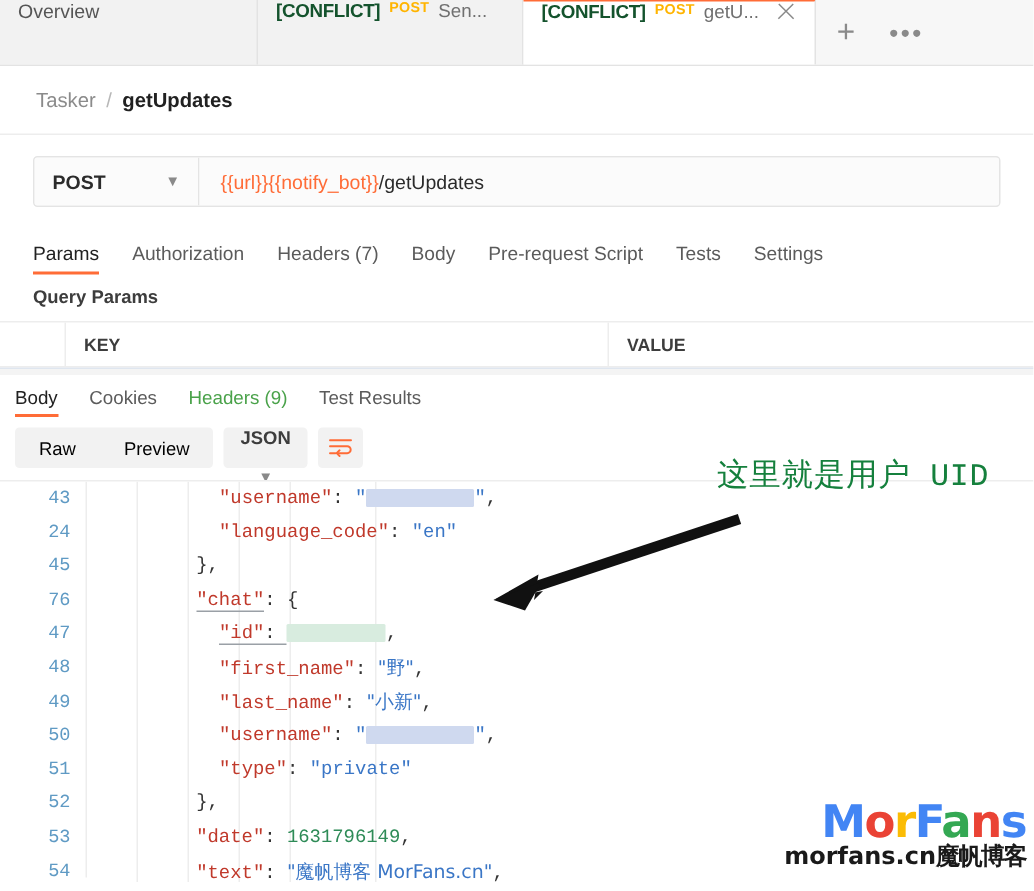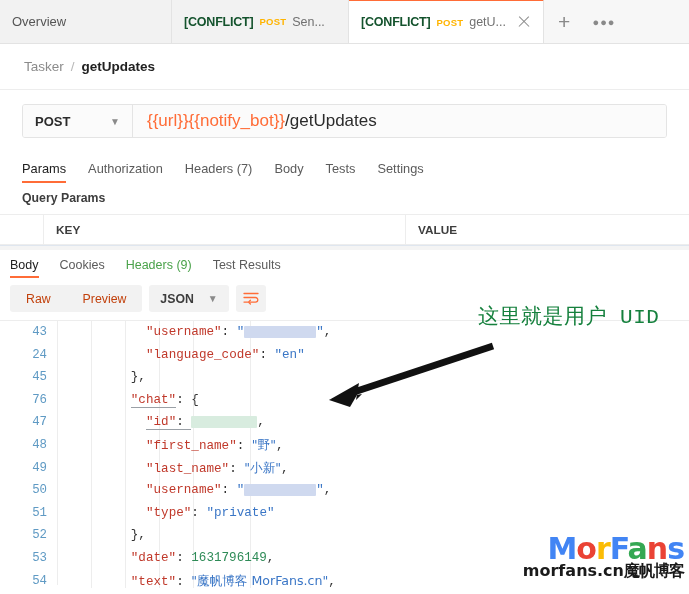--- a/index.html
+++ b/index.html
@@ -12,21 +12,21 @@
   body { position: relative; }
 
   
   .tabbar {
     display: flex; align-items: stretch;
     height: 44px;
     background: #f7f7f7;
     border-bottom: 1px solid #e3e3e3;
   }
   .tab {
-    display: flex; align-items: center; gap: 6px;
+    display: flex; gap: 6px;
     padding: 0 12px;
     font-size: 12.5px; color: #6b6b6b;
     background: #f2f2f2;
     border-right: 1px solid #e3e3e3;
     position: relative;
     white-space: nowrap;
   }
   .tab.overview { width: 172px; background: #f2f2f2; color: #555; font-size: 13px; }
   .tab.t-conflict1 { width: 177px; }
   .tab.active {
@@ -83,21 +83,21 @@
   .method-sel {
     display: flex; align-items: center; justify-content: space-between;
     width: 110px; padding: 0 12px;
     font-size: 13px; font-weight: bold; color: #2b2b2b;
     border-right: 1px solid #e4e4e4;
     background: #fbfbfb;
   }
   .chev { color: #8a8a8a; font-size: 10px; font-weight: normal; }
   .url-input {
     flex: 1; display: flex; align-items: center;
-    padding: 0 14px; font-size: 17px;
+    padding: 0 14px; font-size: 13px;
     background: #fbfbfb; color: #2b2b2b;
     font-family: "Liberation Sans", sans-serif;
   }
   .var { color: #ff6c37; }
 
   
   .reqtabs {
     display: flex; align-items: flex-end; gap: 22px;
     padding: 0 22px;
     height: 33px;
@@ -143,28 +143,28 @@
   .fmtrow {
     display: flex; align-items: center; gap: 7px;
     padding: 7px 10px 8px 10px; background: #fff;
   }
   .segctl {
     display: flex; background: #f2f2f2; border-radius: 3px; overflow: hidden;
     height: 27px; align-items: stretch;
   }
   .seg {
     display: flex; align-items: center; padding: 0 16px;
-    font-size: 12.3px; color: #c2410c;
+    font-size: 12.3px; color: #000000;
   }
   .seg.on { background: #e4e4e4; color: #2b2b2b; font-weight: bold; }
   .jsonsel {
     display: flex; align-items: center; gap: 14px;
     height: 27px; padding: 0 11px;
     background: #f2f2f2; border-radius: 3px;
-    font-size: 12.3px; font-weight: bold; color: #3d3d3d;
+    font-size: 12.3px; font-weight: bold; color: #3d3d3d; flex-direction: column;
   }
   .wrapbtn {
     width: 30px; height: 27px; background: #f2f2f2; border-radius: 3px;
     display: flex; align-items: center; justify-content: center;
   }
 
   
   .code {
     position: relative;
     height: 268px;
@@ -273,20 +273,21 @@
         <span>/getUpdates</span>
     </div>
   </div>
 </div>
 
 <div class="reqtabs">
   <div class="rtab active"><span>Params</span></div>
   <div class="rtab"><span>Authorization</span></div>
   <div class="rtab"><span>Headers (7)</span></div>
   <div class="rtab"><span>Body</span></div>
+  <div class="rtab"><span>Pre-request Script</span></div>
   <div class="rtab"><span>Tests</span></div>
   <div class="rtab"><span>Settings</span></div>
 </div>
 
 <div class="queryparams">Query Params</div>
 
 <div class="kvhead">
   <div class="chk"></div>
   <div class="kcol">KEY</div>
   <div class="vcol">VALUE</div>

